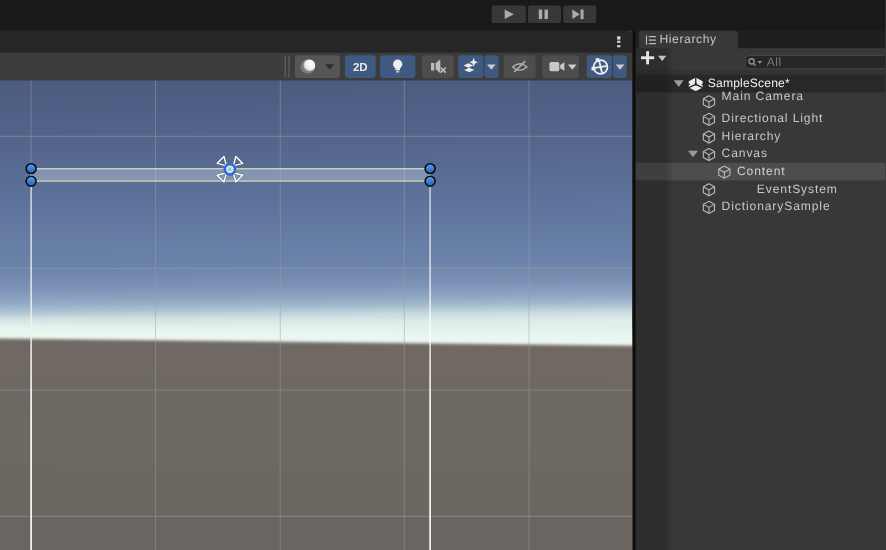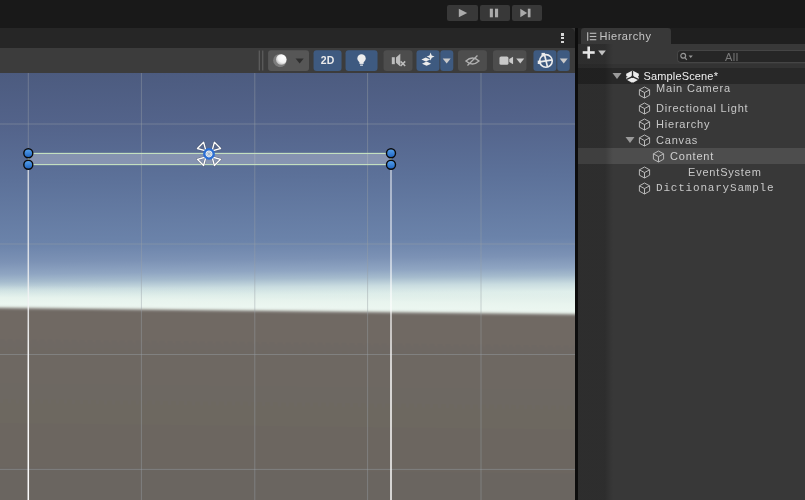--- a/index.html
+++ b/index.html
@@ -200,21 +200,21 @@
   <rect x="0.7" y="5.2" width="12" height="2.6" fill="#e6e6e6"></rect>
   <path d="M16.2 4.6 h7.6 l-3.8 4.8 Z" fill="#c2c2c2"></path>
 </svg>
 
 <div class="abs" style="left:676.5px;top:50.3px;width:128.5px;height:12.8px;background:#262626;border:1px solid #454545;border-right:none;border-radius:4px 0 0 4px;box-sizing:border-box;"></div>
 <svg class="abs" style="left:679px;top:52.3px;" width="16" height="10" viewBox="0 0 16 10">
   <circle cx="4.2" cy="3.8" r="2.4" fill="none" stroke="#969696" stroke-width="1.2"></circle>
   <line x1="5.9" y1="5.6" x2="7.8" y2="7.8" stroke="#969696" stroke-width="1.2"></line>
   <path d="M9.6 3.4 h4.2 l-2.1 2.6 Z" fill="#969696"></path>
 </svg>
-<div class="abs" style="left:697px;top:51px;font-size:11px;letter-spacing:0.5px;color:#7a7a7a;line-height:13px;margin-left:28px;">All</div>
+<div class="abs" style="left:697px;top:51px;font-size:11px;letter-spacing:0.5px;color:#7a7a7a;line-height:13px;">All</div>
 
 <div class="abs" style="left:578px;top:63.5px;width:227px;height:4.5px;background:#333333;"></div>
 <div class="abs" style="left:578px;top:68px;width:227px;height:16px;background:#282828;"></div>
 <div class="abs" style="left:578px;top:148px;width:227px;height:16px;background:#4d4d4d;"></div>
 
 <div class="abs" style="left:578px;top:43.7px;width:36px;height:456.3px;background:linear-gradient(to right, rgba(0,0,0,0.19) 0px, rgba(0,0,0,0.19) 27px, rgba(0,0,0,0) 35px);"></div>
 
 <svg class="abs" style="left:611px;top:72px;" width="12" height="8" viewBox="0 0 12 8">
   <path d="M1.5 1 h9 l-4.5 6 Z" fill="#9a9a9a"></path>
 </svg>
@@ -259,13 +259,13 @@
     <use href="#cube"></use>
   </svg>
 
 <div class="abs rowtext" style="left:643.5px;top:68px;font-size:11px;font-weight:normal;letter-spacing:0.15px;color:#f0f0f0;line-height:16px;">SampleScene*</div>
 <div class="abs rowtext" style="left:656px;top:80px;font-size:11px;letter-spacing:0.8px;color:#c8c8c8;line-height:16px;">Main Camera</div>
 <div class="abs rowtext" style="left:656px;top:100px;font-size:11px;letter-spacing:0.8px;color:#c8c8c8;line-height:16px;text-align:right;">Directional Light</div>
 <div class="abs rowtext" style="left:656px;top:116px;font-size:11px;letter-spacing:0.8px;color:#c8c8c8;line-height:16px;">Hierarchy</div>
 <div class="abs rowtext" style="left:656px;top:132px;font-size:11px;letter-spacing:0.8px;color:#c8c8c8;line-height:16px;">Canvas</div>
 <div class="abs rowtext" style="left:670px;top:148px;font-size:11px;letter-spacing:0.8px;color:#d0d0d0;line-height:16px;">Content</div>
 <div class="abs rowtext" style="left:688px;top:164px;font-size:11px;letter-spacing:0.8px;color:#c8c8c8;line-height:16px;">EventSystem</div>
-<div class="abs rowtext" style="left:656px;top:180px;font-size:11px;letter-spacing:0.8px;color:#c8c8c8;line-height:16px;font-family:Liberation Mono, monospace;">DictionarySample</div>
+<div class="abs rowtext" style="left:656px;top:180px;font-size:11px;letter-spacing:0.8px;color:#c8c8c8;line-height:16px;">DictionarySample</div>
 
 </body></html>

